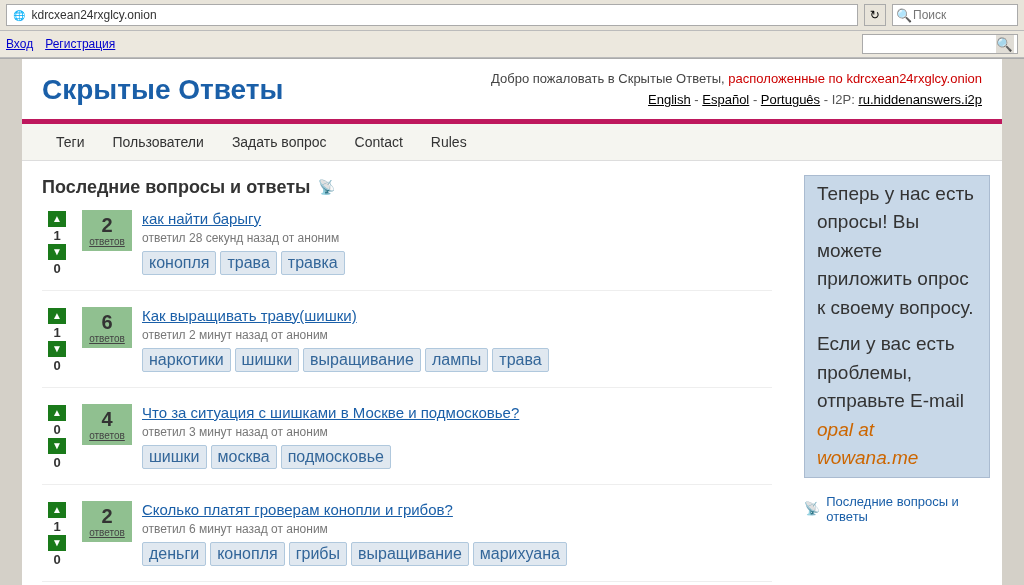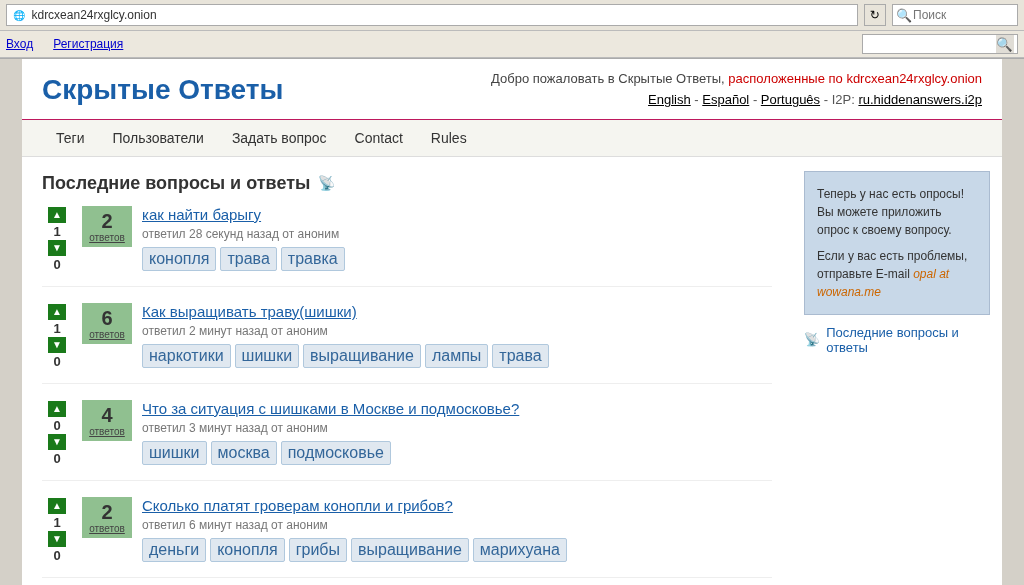--- a/index.html
+++ b/index.html
@@ -8,32 +8,32 @@
     
     .browser-chrome { background: #e8e4da; border-bottom: 1px solid #aaa; }
     .address-bar-row { display: flex; align-items: center; padding: 4px 6px; background: #e8e4da; border-bottom: 1px solid #bbb; gap: 6px; }
     .address-bar { flex: 1; height: 22px; border: 1px solid #aaa; background: white; padding: 2px 6px; font-size: 12px; display: flex; align-items: center; gap: 6px; }
     .address-bar .lock-icon { color: #888; font-size: 10px; }
     .address-bar .url-text { color: #333; font-size: 12px; }
     .refresh-btn { width: 22px; height: 22px; border: 1px solid #aaa; background: #e8e4da; cursor: pointer; display: flex; align-items: center; justify-content: center; font-size: 12px; }
     .search-box-wrap { display: flex; align-items: center; border: 1px solid #aaa; background: white; height: 22px; padding: 2px 4px; }
     .search-box-wrap input { border: none; outline: none; font-size: 12px; width: 120px; }
     .nav-toolbar { display: flex; align-items: center; padding: 3px 6px; background: #ece8de; border-bottom: 1px solid #bbb; justify-content: space-between; }
-    .nav-left { display: flex; gap: 20px; align-items: center; }
+    .nav-left { display: flex; gap: 12px; align-items: center; }
     .nav-link { color: #0000cc; text-decoration: underline; cursor: pointer; font-size: 12px; }
     .nav-right { display: flex; align-items: center; }
     .nav-search-wrap { display: flex; align-items: center; border: 1px solid #aaa; background: white; height: 20px; padding: 0 3px; }
     .nav-search-wrap input { border: none; outline: none; font-size: 11px; width: 130px; }
     .nav-search-btn { width: 18px; height: 18px; background: #e0ddd6; border: none; cursor: pointer; display: flex; align-items: center; justify-content: center; }
 
     
     .page-wrapper { background: white; max-width: 980px; margin: 0 auto; }
 
     
-    .site-header { padding: 10px 20px 8px; display: flex; align-items: center; justify-content: space-between; border-bottom: 1px solid #be185d; }
+    .site-header { padding: 10px 20px 8px; display: flex; align-items: center; justify-content: space-between; border-bottom: 5px solid #be185d; }
     .site-logo { font-size: 28px; font-weight: bold; color: #1a5fa8; font-family: Arial, sans-serif; }
     .site-tagline { text-align: right; font-size: 13px; color: #444; line-height: 1.6; }
     .site-tagline .highlight { color: #cc0000; }
     .site-tagline .lang-links { color: #555; }
     .site-tagline .lang-link { color: #000000; text-decoration: underline; cursor: pointer; }
 
     
     .main-nav { background: #f5f5f0; border-bottom: 1px solid #ddd; padding: 0 20px; display: flex; gap: 0; }
     .main-nav a { display: block; padding: 10px 14px; color: #333; text-decoration: none; font-size: 14px; cursor: pointer; }
 
@@ -55,21 +55,21 @@
     .answer-count-box { background: #90c090; min-width: 50px; text-align: center; padding: 4px 6px; display: flex; flex-direction: column; align-items: center; flex-shrink: 0; }
     .answer-num { font-size: 20px; font-weight: bold; color: #333; line-height: 1.1; }
     .answer-label { font-size: 10px; color: #444; text-decoration: underline; }
     .question-body { flex: 1; }
     .question-title { font-size: 15px; color: #1a5fa8; text-decoration: underline; cursor: pointer; margin-bottom: 4px; display: block; }
     .question-meta { color: #777; font-size: 12px; margin-bottom: 6px; }
     .tags { display: flex; flex-wrap: wrap; gap: 4px; }
     .tag { background: #e0e8f0; color: #336699; font-size: 16px; padding: 2px 6px; border-radius: 2px; cursor: pointer; border: 1px solid #b0c8dd; }
 
     
-    .sidebar-box { background: #c8d8e8; border: 1px solid #aabbd0; padding: 13px 12px; margin-bottom: 10px; font-size: 12px; color: #333; line-height: 1.5; }
+    .sidebar-box { background: #c8d8e8; border: 1px solid #aabbd0; padding: 4px 12px; margin-bottom: 16px; font-size: 19px; color: #333; line-height: 1.5; }
     .sidebar-box .email-link { color: #cc6600; font-style: italic; }
     .sidebar-rss { display: flex; align-items: center; gap: 6px; color: #1a5fa8; font-size: 13px; cursor: pointer; margin-top: 6px; }
     .sidebar-rss .rss-sq { color: #f60; }
   </style>
 </head>
 <body>
 
 <div class="browser-chrome">
 
   <div class="address-bar-row">

